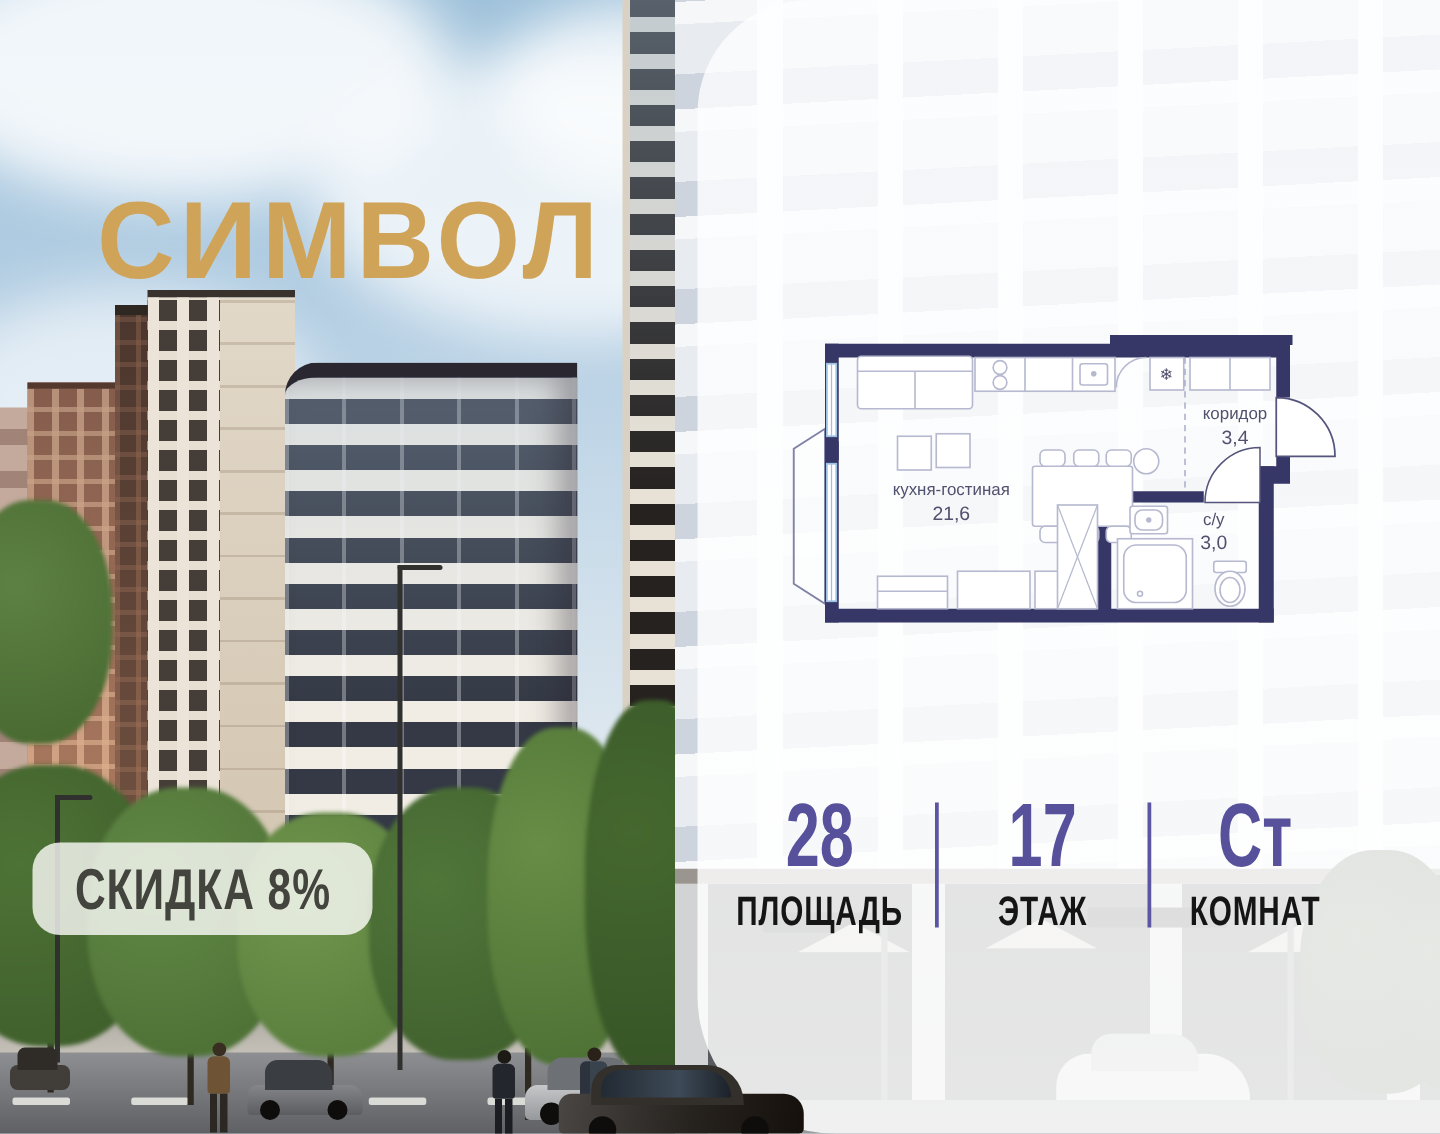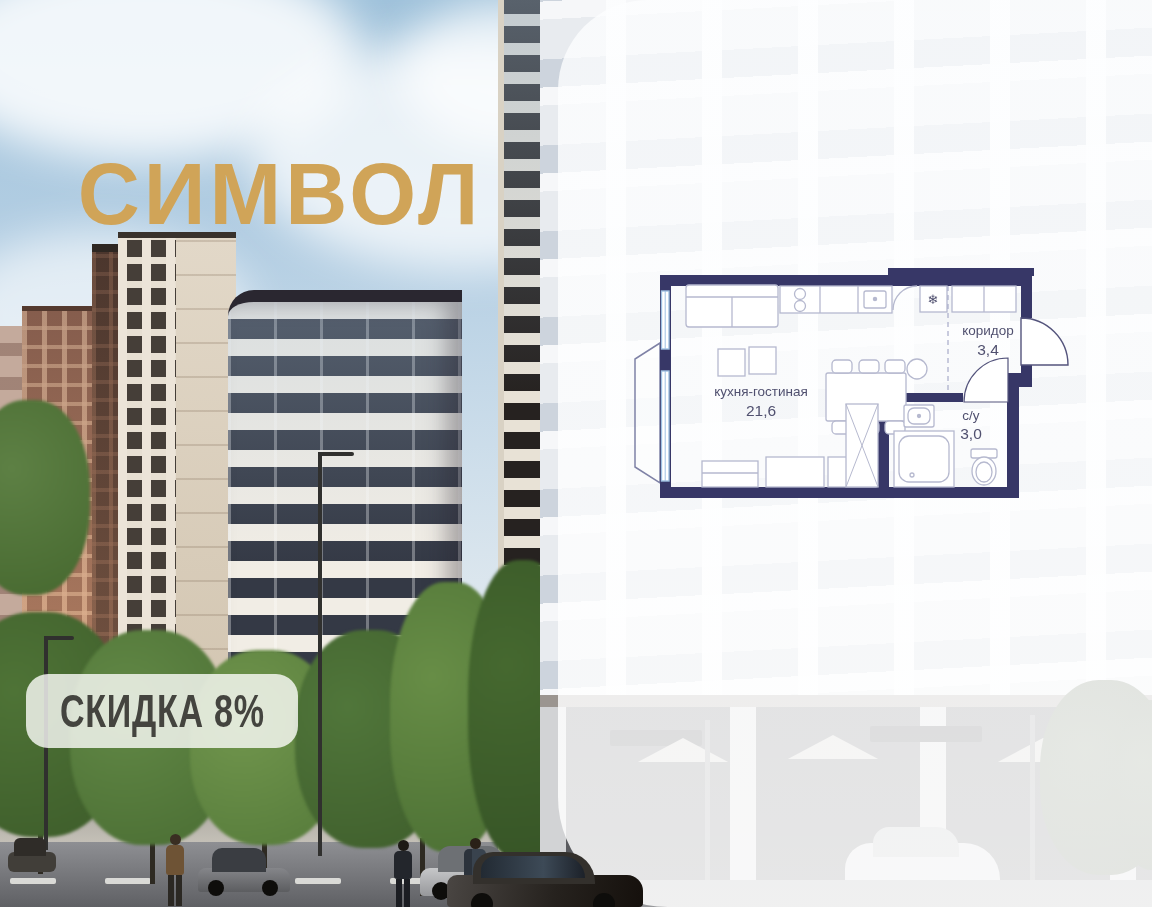--- a/index.html
+++ b/index.html
@@ -321,20 +321,36 @@
     </g>
 
     <text class="room-name" x="131" y="133" text-anchor="middle">кухня-гостиная</text>
     <text class="room-area" x="131" y="153" text-anchor="middle">21,6</text>
     <text class="room-name" x="358" y="72" text-anchor="middle">коридор</text>
     <text class="room-area" x="358" y="92" text-anchor="middle">3,4</text>
     <text class="room-name" x="341" y="157" text-anchor="middle">с/у</text>
     <text class="room-area" x="341" y="176" text-anchor="middle">3,0</text>
   </svg>
 
+  <div class="stats">
+    <div class="stat">
+      <div class="stat-value">28</div>
+      <div class="stat-label">ПЛОЩАДЬ</div>
+    </div>
+    <div class="stat-divider"></div>
+    <div class="stat">
+      <div class="stat-value">17</div>
+      <div class="stat-label">ЭТАЖ</div>
+    </div>
+    <div class="stat-divider"></div>
+    <div class="stat">
+      <div class="stat-value">Ст</div>
+      <div class="stat-label">КОМНАТ</div>
+    </div>
+  </div>
 
   <div class="car" style="left:447px;top:852px;width:196px;height:55px;z-index:9;">
     <div class="body" style="height:32px;background:linear-gradient(100deg,#4a4643,#26221e 55%,#15100c);border-radius:10px 16px 4px 4px;"></div>
     <div class="cabin" style="left:26px;top:0;width:122px;height:32px;background:#33302c;border-radius:20px 30px 0 0;"></div>
     <div class="cabin" style="left:34px;top:4px;width:104px;height:22px;background:linear-gradient(90deg,#222a33,#3d4a57 60%,#1c2129);border-radius:16px 24px 0 0;"></div>
     <div class="wheel" style="left:24px;bottom:-8px;width:22px;height:22px;"></div>
     <div class="wheel" style="right:28px;bottom:-8px;width:22px;height:22px;"></div>
   </div>
 
   <div class="logo">СИМВОЛ</div>

